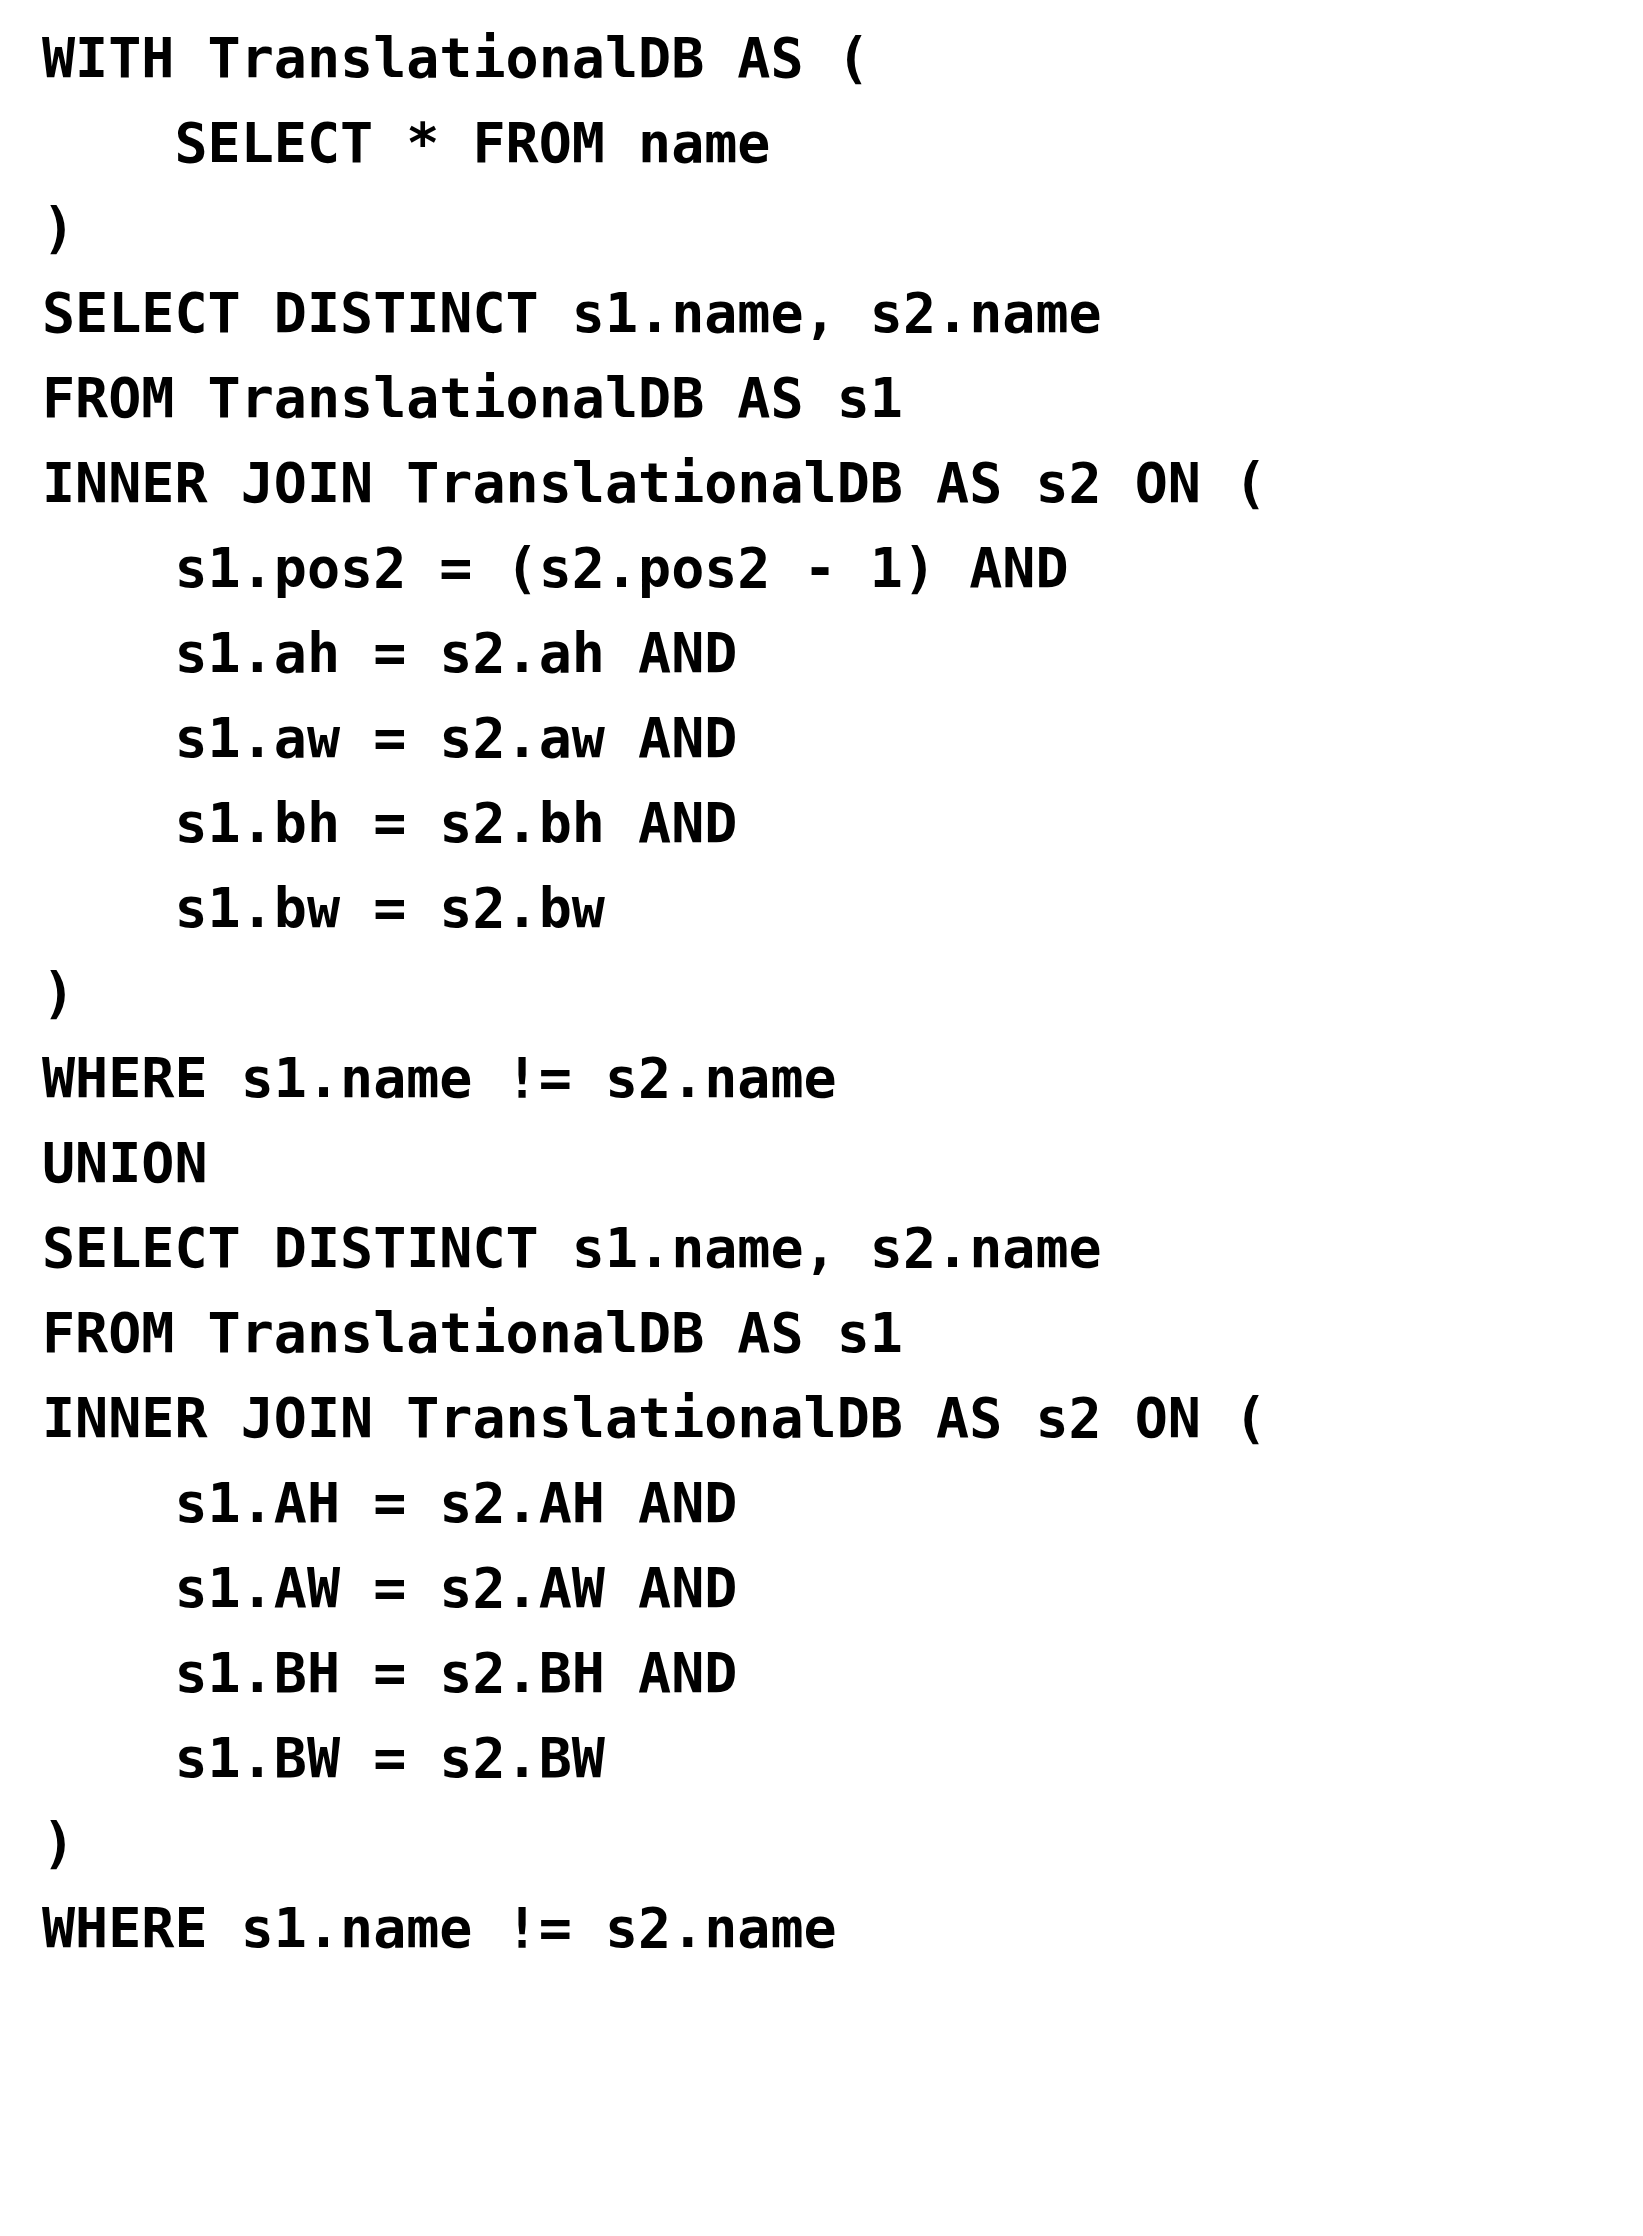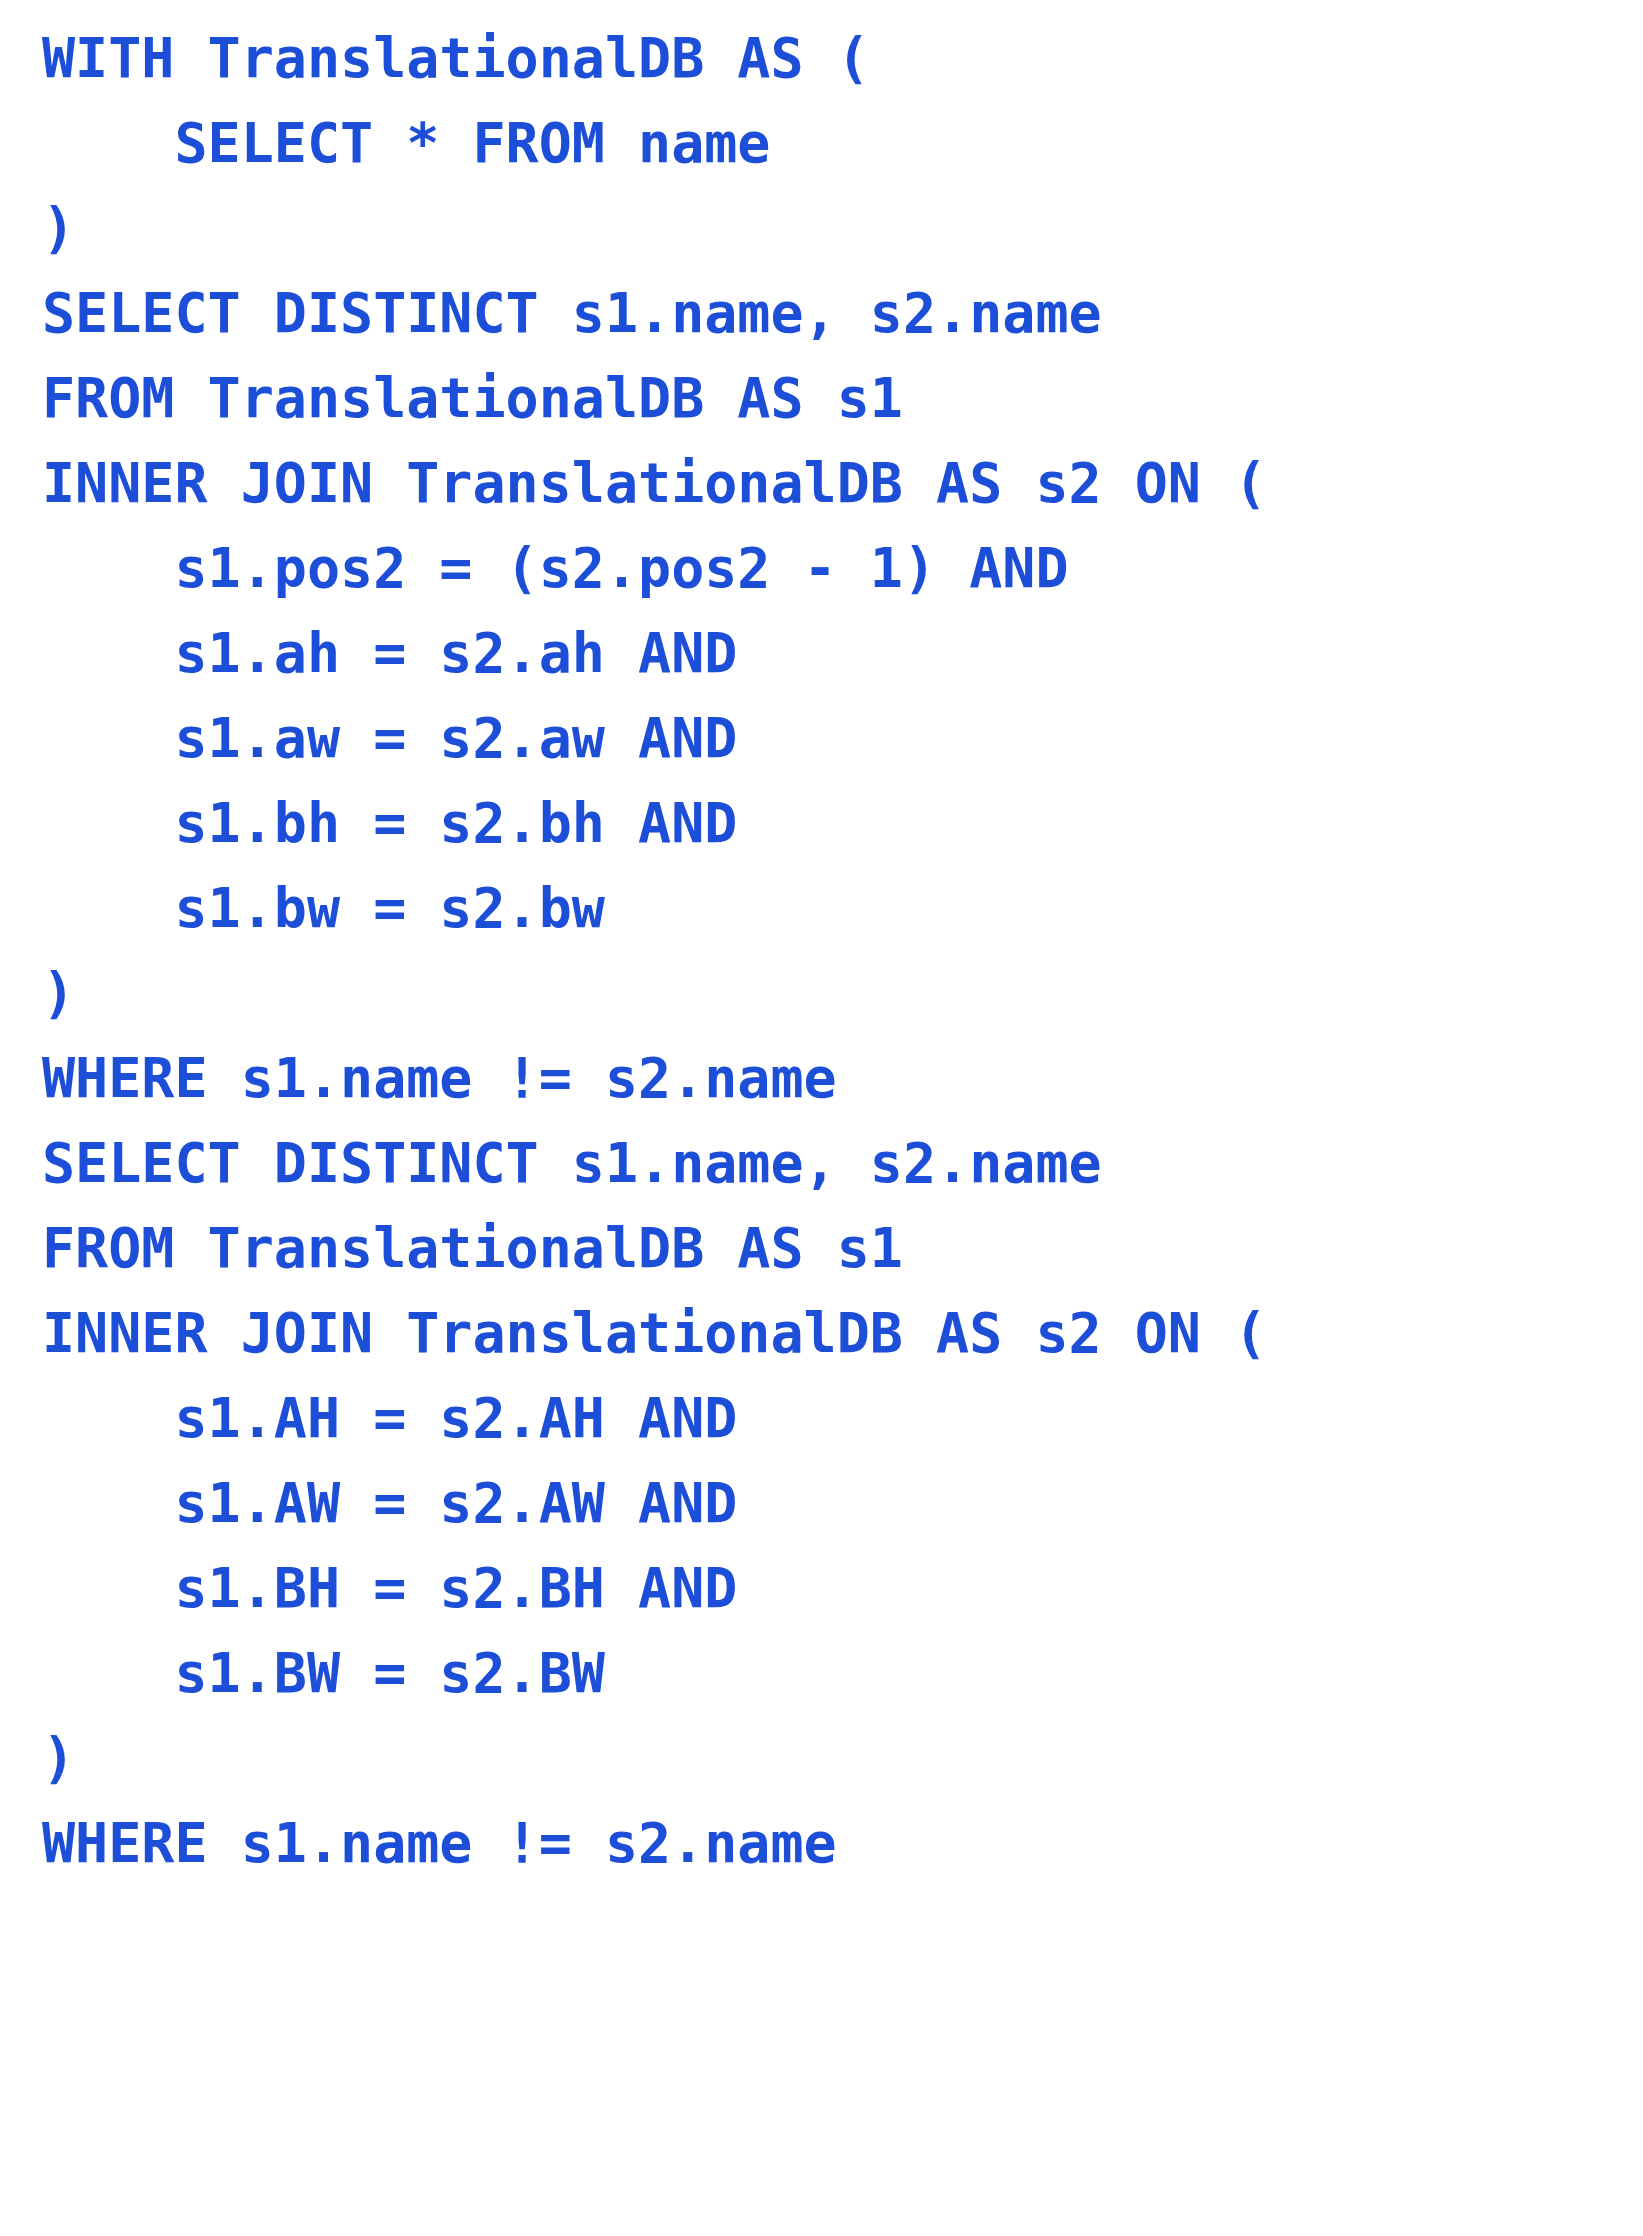--- a/index.html
+++ b/index.html
@@ -13,21 +13,21 @@
     font-family: "DejaVu Sans Mono", monospace;
   }
   .code-block {
     padding: 16.4px 0 0 42px;
     box-sizing: border-box;
   }
   .code-line {
     font-family: "DejaVu Sans Mono", monospace;
     font-size: 55px;
     line-height: 85px;
-    color: #1d4ed8;
+    color: #000000;
     white-space: pre;
     letter-spacing: 0px;
     font-weight: 700;
   }
 </style>
 </head>
 <body>
 
 <div class="code-block">
   <div class="code-line">WITH TranslationalDB AS (</div>
@@ -36,20 +36,21 @@
   <div class="code-line">SELECT DISTINCT s1.name, s2.name</div>
   <div class="code-line">FROM TranslationalDB AS s1</div>
   <div class="code-line">INNER JOIN TranslationalDB AS s2 ON (</div>
   <div class="code-line">    s1.pos2 = (s2.pos2 - 1) AND</div>
   <div class="code-line">    s1.ah = s2.ah AND</div>
   <div class="code-line">    s1.aw = s2.aw AND</div>
   <div class="code-line">    s1.bh = s2.bh AND</div>
   <div class="code-line">    s1.bw = s2.bw</div>
   <div class="code-line">)</div>
   <div class="code-line">WHERE s1.name != s2.name</div>
+  <div class="code-line">UNION</div>
   <div class="code-line">SELECT DISTINCT s1.name, s2.name</div>
   <div class="code-line">FROM TranslationalDB AS s1</div>
   <div class="code-line">INNER JOIN TranslationalDB AS s2 ON (</div>
   <div class="code-line">    s1.AH = s2.AH AND</div>
   <div class="code-line">    s1.AW = s2.AW AND</div>
   <div class="code-line">    s1.BH = s2.BH AND</div>
   <div class="code-line">    s1.BW = s2.BW</div>
   <div class="code-line">)</div>
   <div class="code-line">WHERE s1.name != s2.name</div>
 </div>

